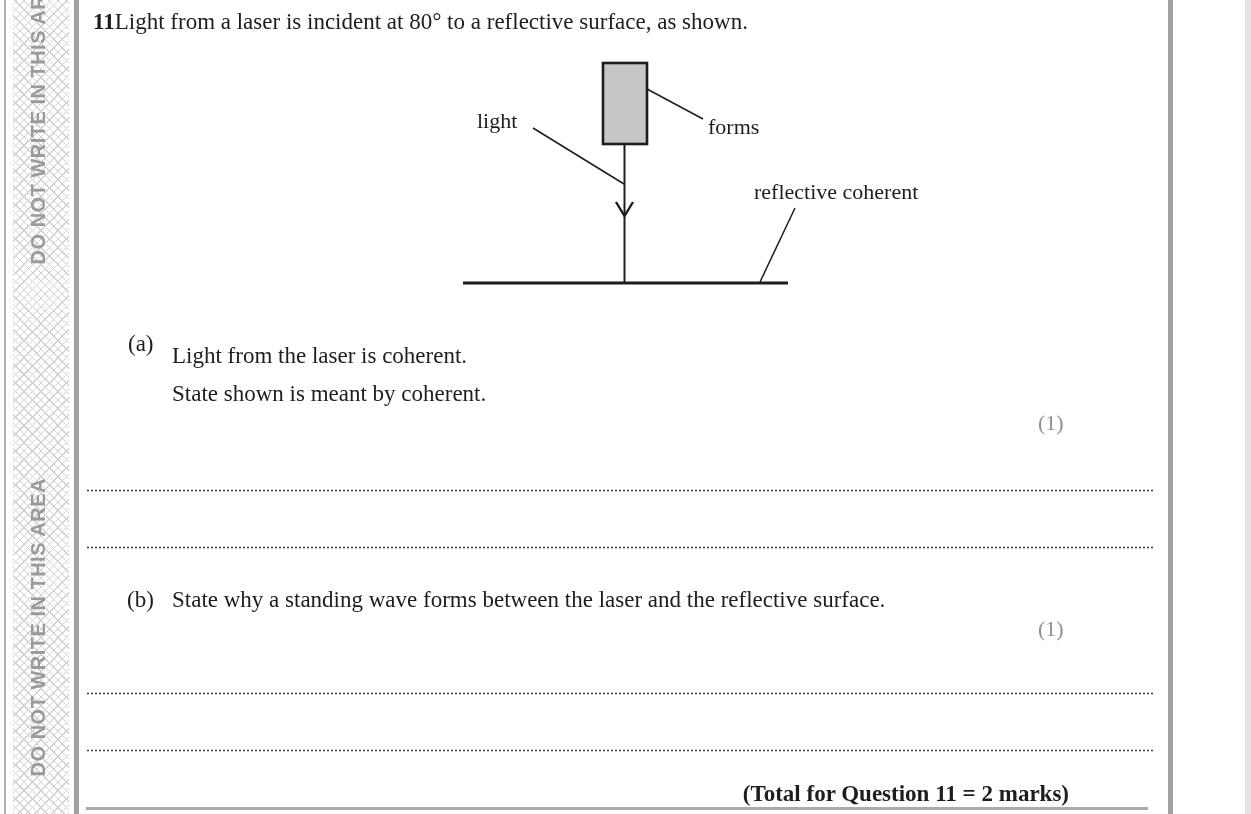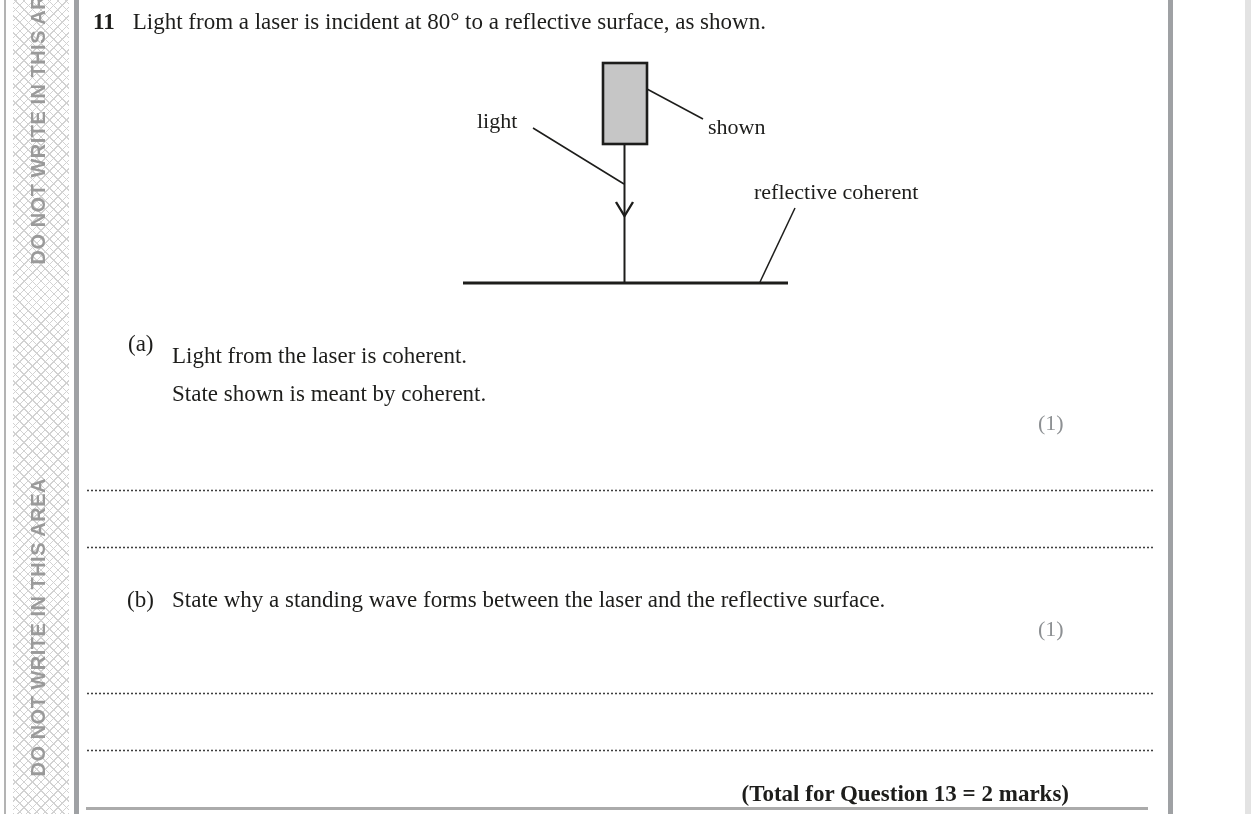--- a/index.html
+++ b/index.html
@@ -42,21 +42,21 @@
     font-family:"Liberation Sans","DejaVu Sans",sans-serif;
     font-weight:bold;
     font-size:20px;
     letter-spacing:0.5px;
     color:#9a9a9a;
     white-space:nowrap;
   }
 
   
   .q-line { font-size:23px; line-height:1.15; white-space:nowrap; }
-  .q-num  { font-weight:bold; margin-right:18px; }
+  .q-num  { font-weight:bold; }
 
   .part-label, .part-text { position:absolute; font-size:23px; white-space:nowrap; }
   .marks { position:absolute; font-size:22px; color:#8d9093; }
 
   
   .diagram { position:absolute; left:440px; top:50px; width:510px; height:245px; }
   .diagram svg { position:absolute; left:0; top:0; }
   .dia-label { position:absolute; font-size:22px; white-space:nowrap; }
 
   
@@ -99,33 +99,33 @@
   <svg width="510" height="245" viewBox="0 0 510 245">
     <rect x="163" y="13" width="44" height="81" stroke="#1d1d1b" stroke-width="2.6" fill="#c6c6c6"></rect>
     <line x1="184.5" y1="94" x2="184.5" y2="233" stroke="#1d1d1b" stroke-width="2"></line>
     <polyline points="176,152 184.5,166 193,152" fill="none" stroke="#1d1d1b" stroke-width="2.4"></polyline>
     <line x1="23" y1="233" x2="348" y2="233" stroke="#1d1d1b" stroke-width="2.8"></line>
     <line x1="93" y1="78" x2="184" y2="134" stroke="#1d1d1b" stroke-width="1.5"></line>
     <line x1="207" y1="39" x2="263" y2="69" stroke="#1d1d1b" stroke-width="1.5"></line>
     <line x1="355" y1="158" x2="320" y2="232" stroke="#1d1d1b" stroke-width="1.5"></line>
   </svg>
   <span class="dia-label" style="left:37px; top:58px;">light</span>
-  <span class="dia-label" style="left:268px; top:64px;">shown</span>
+  <span class="dia-label" style="left:268px; top:64px;">forms</span>
   <span class="dia-label" style="left:314px; top:129px;">reflective coherent</span>
 </div>
 
 <span class="part-label" style="left:128px; top:331px;">(a)</span>
 <span class="part-text" style="left:172px; top:343px;">Light from the laser is coherent.</span>
 <span class="part-text" style="left:172px; top:381px;">State shown is meant by coherent.</span>
 <span class="marks" style="left:1038px; top:410px;">(1)</span>
 
 <div class="answer-line" style="top:489px;"></div>
 <div class="answer-line" style="top:546px;"></div>
 
 <span class="part-label" style="left:127px; top:587px;">(b)</span>
 <span class="part-text" style="left:172px; top:587px;">State why a standing wave forms between the laser and the reflective surface.</span>
 <span class="marks" style="left:1038px; top:616px;">(1)</span>
 
 <div class="answer-line" style="top:692px;"></div>
 <div class="answer-line" style="top:749px;"></div>
 
-<div class="total-line">(Total for Question 13 = 2 marks)</div>
+<div class="total-line">(Total for Question 11 = 2 marks)</div>
 <div class="footer-rule"></div>
 
 </body></html>

